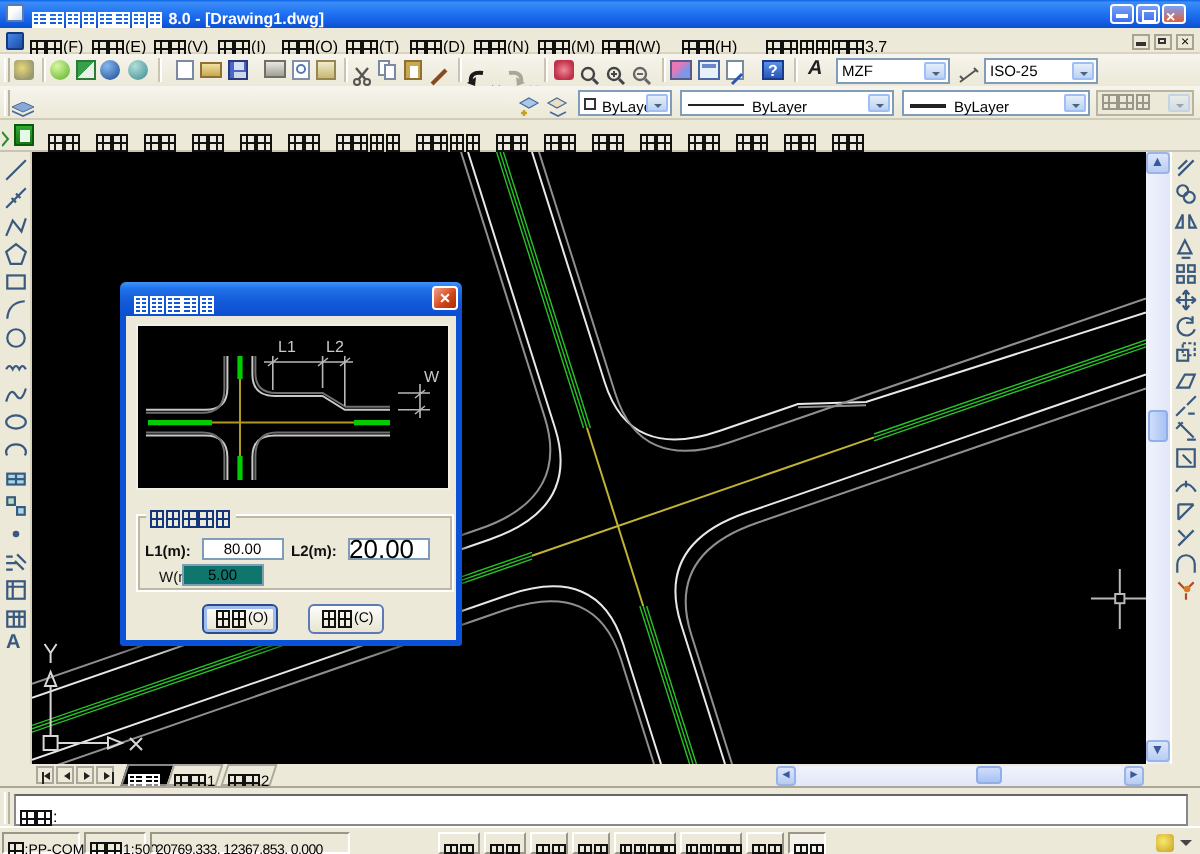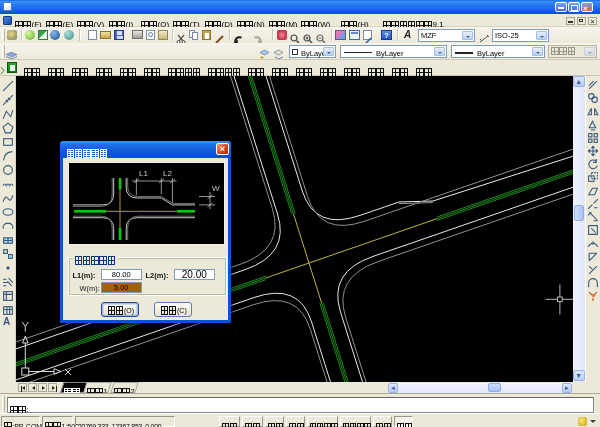--- a/index.html
+++ b/index.html
@@ -38,20 +38,21 @@
 i.s7{width:6.5px;height:7.5px}
 .lat{font-size:8px;color:#000;vertical-align:middle;position:relative;top:-1px}
 
 .combo{position:absolute;background:#fff;border:1px solid #7f9db9;font-size:7.5px;color:#000;line-height:11px;padding-left:2px;white-space:nowrap}
 .combo .da{position:absolute;right:1px;top:1px;bottom:1px;width:11px;background:linear-gradient(180deg,#e6eefb,#bcd2ee);border:1px solid #9ebef5;border-radius:1px}
 .combo .da:after{content:"";position:absolute;left:2.5px;top:3.5px;border:2.5px solid transparent;border-top-color:#4d6185}
 </style></head><body>
 <div class="abs" style="left:0;top:0;width:600px;height:13.5px;
 background:linear-gradient(180deg,#0a64e8 0%,#3c8cf8 8%,#2578f2 40%,#1863e8 70%,#0a50d2 100%)">
 <div class="abs" style="left:3px;top:2px;width:9px;height:9px;background:linear-gradient(135deg,#fdfdfd 40%,#c8e0f8);border:1px solid #5a7ab0;border-radius:1px"></div>
+<div class="abs" style="left:16px;top:2px;white-space:nowrap"><i class="gw"></i><i class="gw"></i><i class="gw"></i><i class="gw"></i><i class="gw"></i><i class="gw"></i><i class="gw"></i><i class="gw"></i><span class="lat" style="color:#fff;font-weight:bold;font-size:8px">&nbsp;8.0&nbsp;-&nbsp;[Drawing1.dwg]</span></div>
 <div class="abs" style="left:554.5px;top:1.5px;width:12px;height:10.5px;background:linear-gradient(180deg,#7aa0f4,#3a6ff0);border:1px solid #fff;border-radius:2px">
       <div class="abs" style="left:2px;bottom:2px;width:6px;height:2px;background:#fff"></div>
     </div>
 <div class="abs" style="left:567.5px;top:1.5px;width:12px;height:10.5px;background:linear-gradient(180deg,#7aa0f4,#3a6ff0);border:1px solid #fff;border-radius:2px">
       <div class="abs" style="left:2px;top:2px;width:7px;height:6px;border:1px solid #fff"></div>
     </div>
 <div class="abs" style="left:580.5px;top:1.5px;width:12px;height:10.5px;background:linear-gradient(180deg,#7aa0f4,#e0603a);border:1px solid #fff;border-radius:2px">
       <div class="abs" style="left:1.5px;top:1px;color:#fff;font-size:8px;font-weight:bold;font-family:'Liberation Sans'">×</div>
     </div>
 </div>
@@ -61,21 +62,21 @@
 <div class="abs" style="left:46px;top:2.5px;white-space:nowrap"><i class="g"></i><i class="g"></i><span class="lat">(E)</span></div>
 <div class="abs" style="left:77px;top:2.5px;white-space:nowrap"><i class="g"></i><i class="g"></i><span class="lat">(V)</span></div>
 <div class="abs" style="left:109px;top:2.5px;white-space:nowrap"><i class="g"></i><i class="g"></i><span class="lat">(I)</span></div>
 <div class="abs" style="left:141px;top:2.5px;white-space:nowrap"><i class="g"></i><i class="g"></i><span class="lat">(O)</span></div>
 <div class="abs" style="left:173px;top:2.5px;white-space:nowrap"><i class="g"></i><i class="g"></i><span class="lat">(T)</span></div>
 <div class="abs" style="left:205px;top:2.5px;white-space:nowrap"><i class="g"></i><i class="g"></i><span class="lat">(D)</span></div>
 <div class="abs" style="left:237px;top:2.5px;white-space:nowrap"><i class="g"></i><i class="g"></i><span class="lat">(N)</span></div>
 <div class="abs" style="left:269px;top:2.5px;white-space:nowrap"><i class="g"></i><i class="g"></i><span class="lat">(M)</span></div>
 <div class="abs" style="left:301px;top:2.5px;white-space:nowrap"><i class="g"></i><i class="g"></i><span class="lat">(W)</span></div>
 <div class="abs" style="left:341px;top:2.5px;white-space:nowrap"><i class="g"></i><i class="g"></i><span class="lat">(H)</span></div>
-<div class="abs" style="left:383px;top:2.5px;white-space:nowrap"><i class="g"></i><i class="g"></i><i class="g"></i><i class="g"></i><i class="g"></i><i class="g"></i><span class="lat">9.1</span></div>
+<div class="abs" style="left:383px;top:2.5px;white-space:nowrap"><i class="g"></i><i class="g"></i><i class="g"></i><i class="g"></i><i class="g"></i><i class="g"></i><span class="lat">3.7</span></div>
 <div class="abs" style="left:566px;top:3px;width:9px;height:8px;border:1px solid #a8a490;background:#ece9d8">
       <div class="abs" style="left:1px;bottom:1px;width:5px;height:1.5px;background:#333"></div>
     </div>
 <div class="abs" style="left:577px;top:3px;width:9px;height:8px;border:1px solid #a8a490;background:#ece9d8">
       <div class="abs" style="left:1px;top:1px;width:4px;height:3px;border:1px solid #333"></div>
     </div>
 <div class="abs" style="left:588px;top:3px;width:9px;height:8px;border:1px solid #a8a490;background:#ece9d8;font-size:7px;text-align:center;line-height:7px">×</div>
 </div>
 <div class="abs" style="left:0;top:27px;width:600px;height:16px;background:linear-gradient(180deg,#f6f4ec,#ece9d8)">
 <div class="abs" style="left:2px;top:2px;width:3px;height:12px;border-left:1px solid #fff;border-right:1px solid #b8b4a0"></div>
@@ -494,23 +495,23 @@
         <text x="70" y="13" fill="#c8c8c8" font-size="8" font-family="Liberation Sans">L1</text>
         <text x="94" y="13" fill="#c8c8c8" font-size="8" font-family="Liberation Sans">L2</text>
         <text x="143" y="28" fill="#c8c8c8" font-size="8" font-family="Liberation Sans">W</text>
       </svg>
 </div>
 <div class="abs" style="left:5px;top:99.5px;width:159px;height:39px;border:1px solid #fff;outline:1px solid #bcb8a4;outline-offset:-2px"></div>
 <div class="abs" style="left:10px;top:94px;background:#ece9d8;padding:0 2px;white-space:nowrap"><i class="gb"></i><i class="gb"></i><i class="gb"></i><i class="gb"></i><i class="gb"></i></div>
 <div class="abs" style="left:10px;top:113px;font-size:7.5px;font-weight:bold;color:#111">L1(m):</div>
 <div class="abs" style="left:38px;top:111px;width:41.5px;height:11px;background:#fff;border:1px solid #7f9db9;font-size:7.5px;text-align:center;line-height:10px">80.00</div>
 <div class="abs" style="left:83px;top:113px;font-size:7.5px;font-weight:bold;color:#111">L2(m):</div>
-<div class="abs" style="left:111px;top:111px;width:41.5px;height:11px;background:#fff;border:1px solid #7f9db9;font-size:10px;text-align:center;line-height:10px">20.00</div>
+<div class="abs" style="left:111px;top:111px;width:41.5px;height:11px;background:#fff;border:1px solid #7f9db9;font-size:13px;line-height:10px">20.00</div>
 <div class="abs" style="left:17px;top:126px;font-size:7.5px;font-weight:normal;color:#111">W(m):</div>
-<div class="abs" style="left:38px;top:124px;width:41.5px;height:11px;background:#a16207;border:1px solid #7f9db9;font-size:7.5px;text-align:center;line-height:10px">5.00</div>
+<div class="abs" style="left:28px;top:124px;width:41.5px;height:11px;background:#0f766e;border:1px solid #7f9db9;font-size:7.5px;text-align:center;line-height:10px">5.00</div>
 <div class="abs" style="left:38.5px;top:144.5px;width:37.5px;height:15px;border-radius:3px;
 background:linear-gradient(180deg,#fdfdfa,#e8e4d0);border:1px solid #2a4a8a;box-shadow:0 0 0 1.5px #9ebcf0 inset">
 <div class="abs" style="left:5.5px;top:2.5px;line-height:9px;white-space:nowrap"><i class="g"></i><i class="g"></i><span class="lat" style="font-size:7px">(O)</span></div>
     </div>
 <div class="abs" style="left:91.5px;top:144.5px;width:37.5px;height:15px;border-radius:3px;
 background:linear-gradient(180deg,#fdfdfa,#e8e4d0);border:1px solid #5a7ab8">
 <div class="abs" style="left:5.5px;top:2.5px;line-height:9px;white-space:nowrap"><i class="g"></i><i class="g"></i><span class="lat" style="font-size:7px">(C)</span></div>
     </div>
 </div>
 </body></html>

